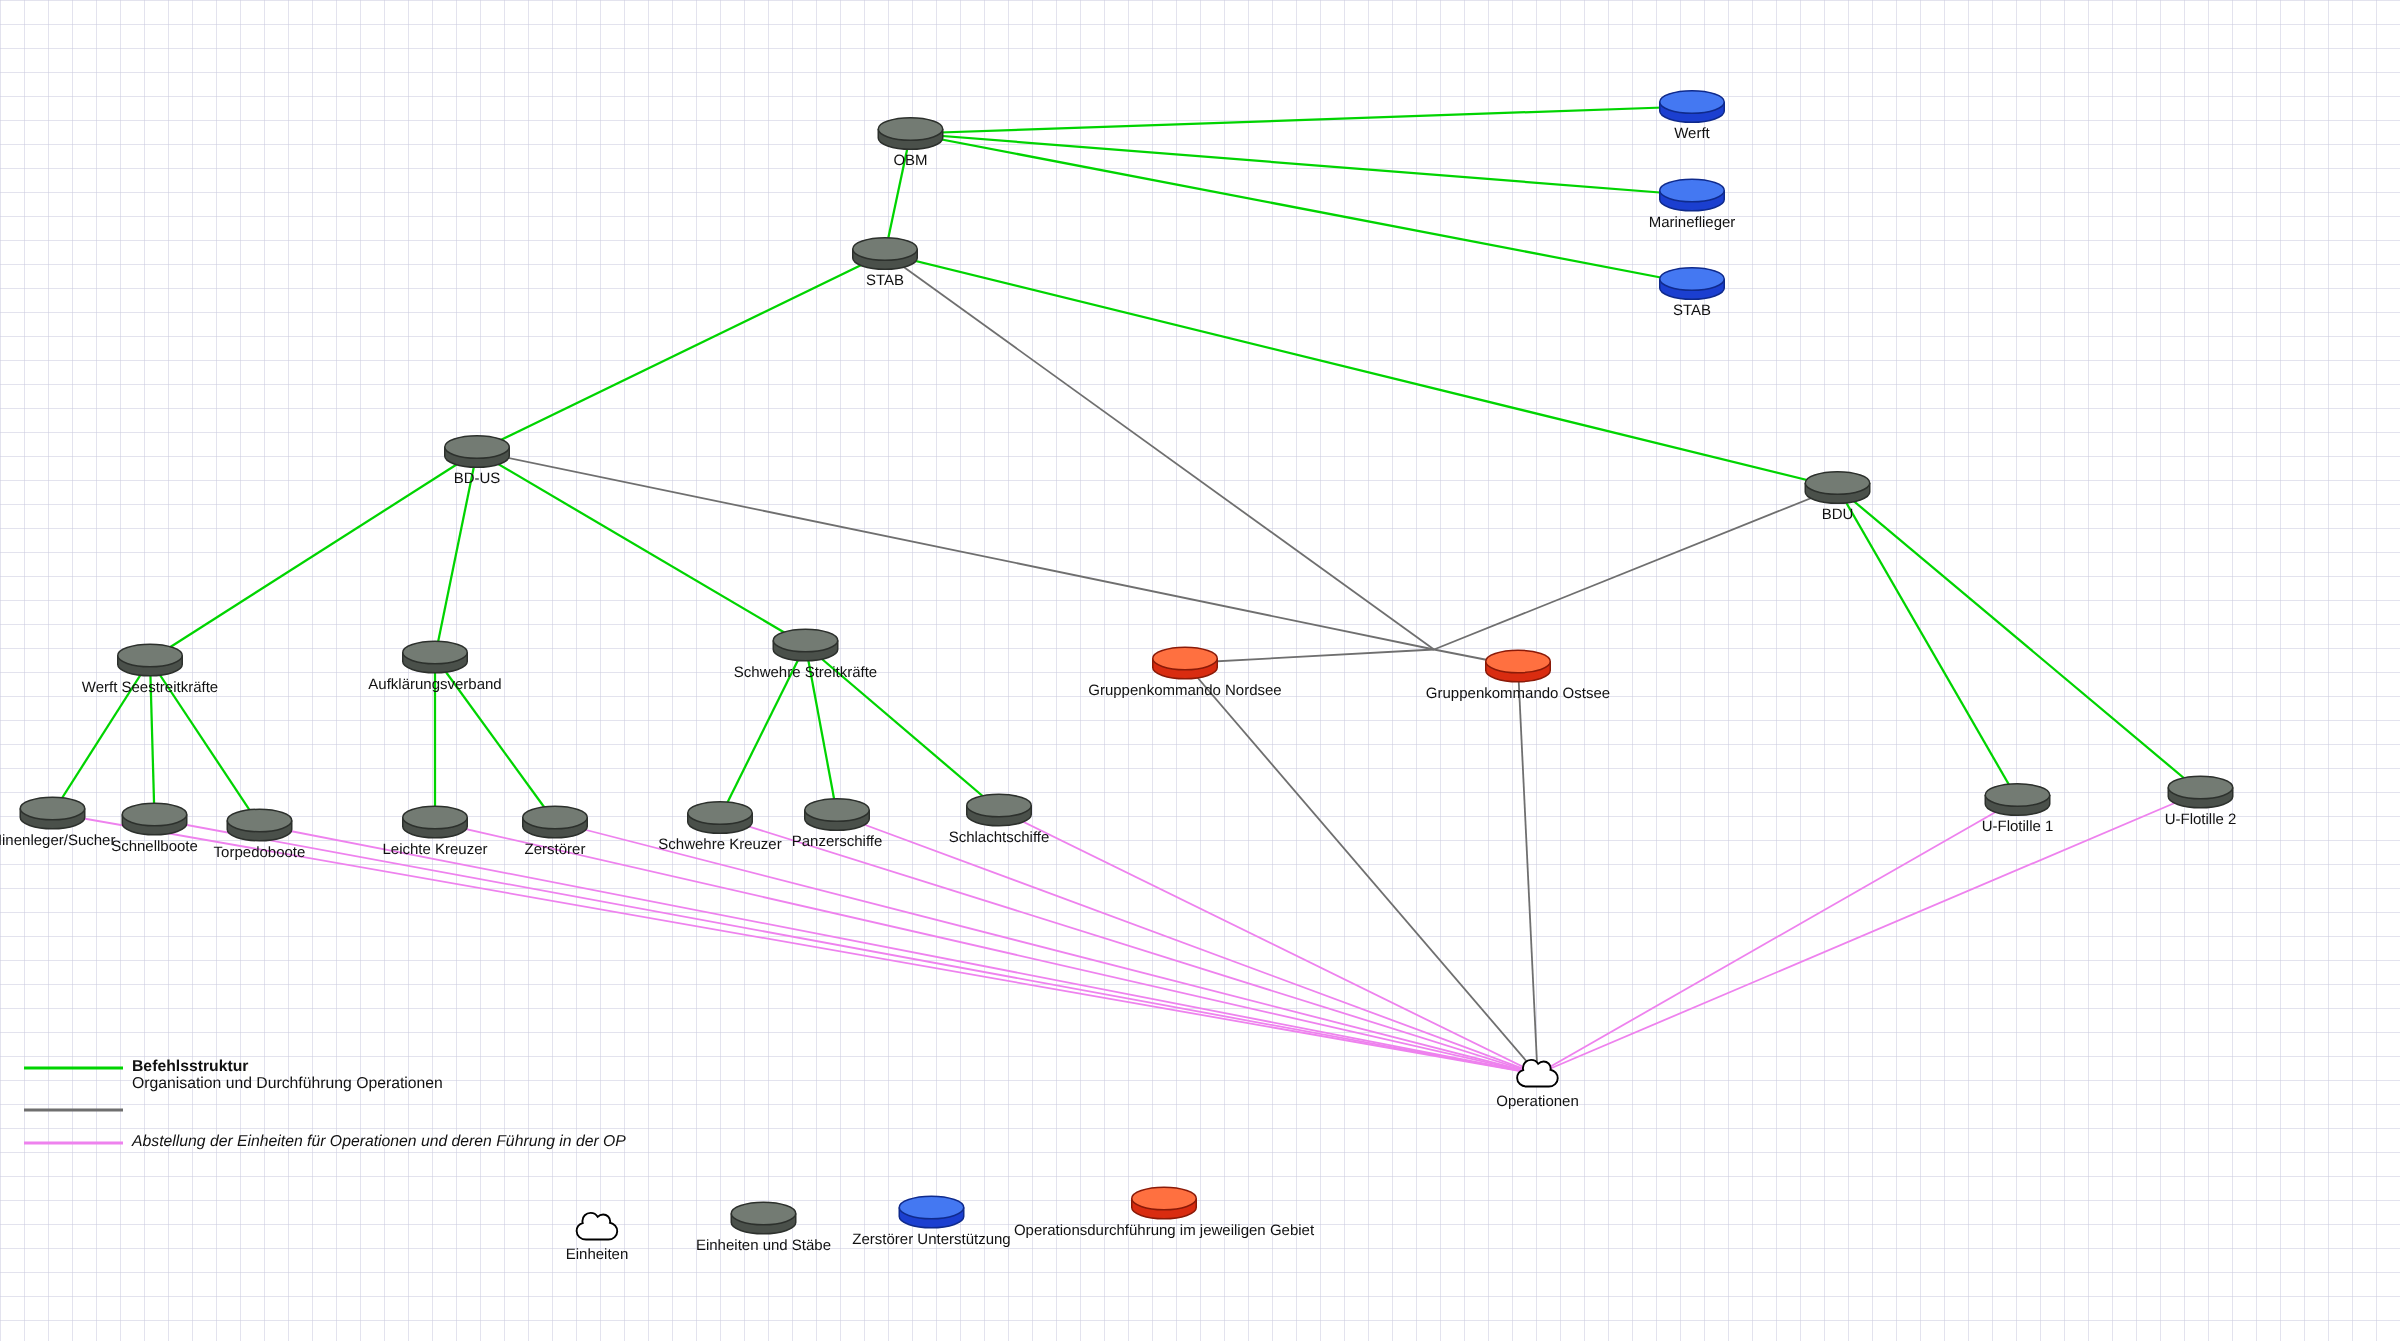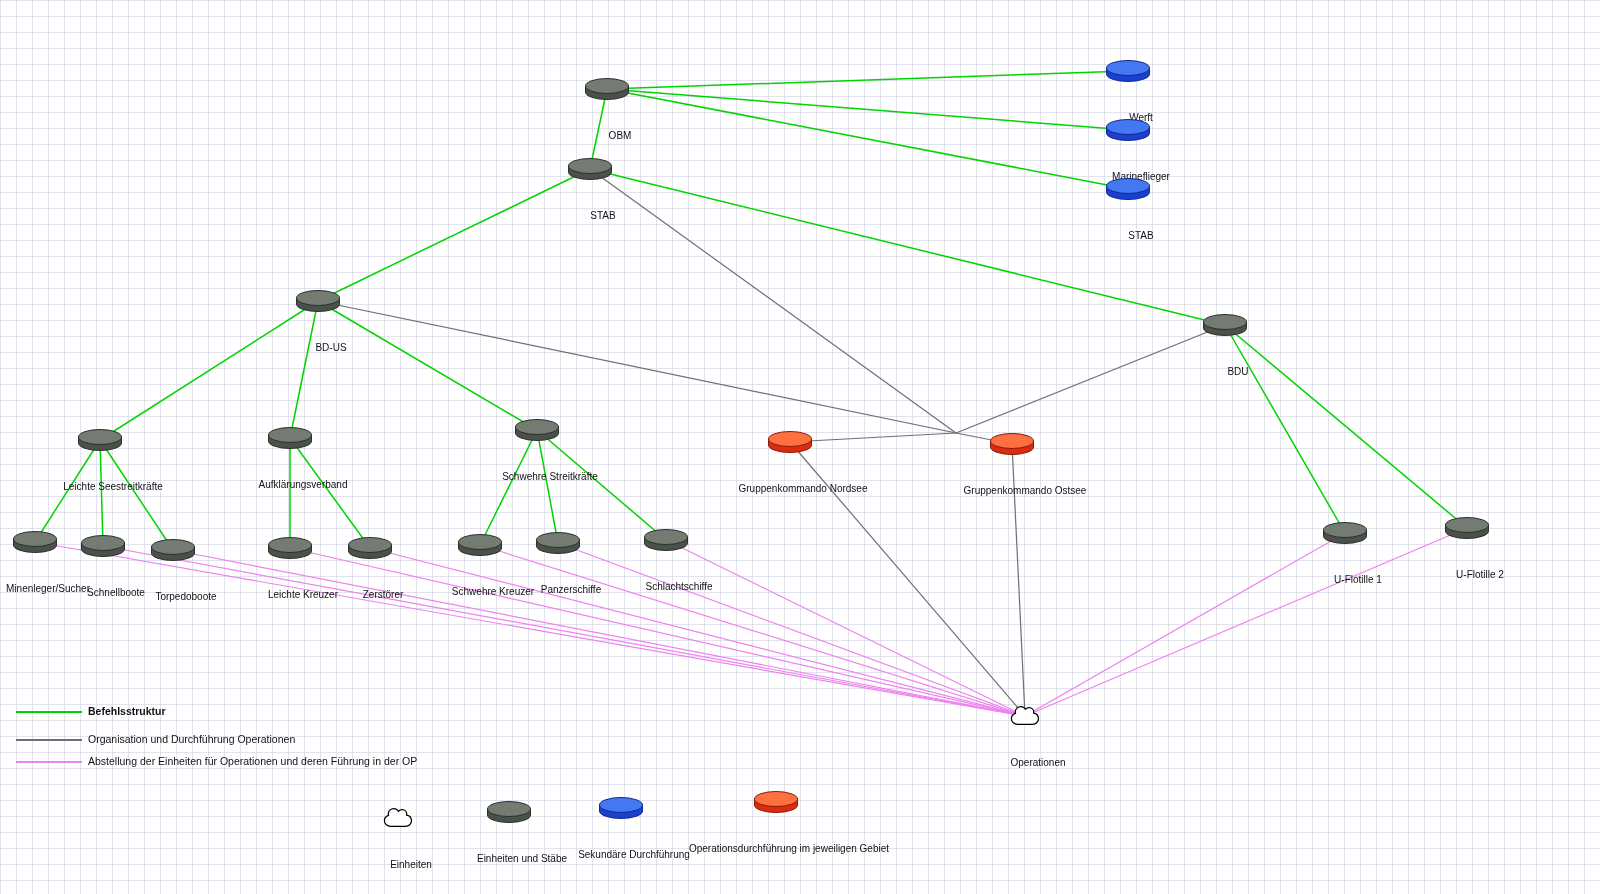--- a/index.html
+++ b/index.html
@@ -9,22 +9,22 @@
     background-image:
       linear-gradient(to right, rgba(204,204,224,.55) 1px, transparent 1px),
       linear-gradient(to bottom, rgba(204,204,224,.55) 1px, transparent 1px);
     background-size:16px 16px;
     font-family:"Liberation Sans", sans-serif;
   }
   #edges{position:absolute;left:0;top:0;width:1600px;height:894px;}
   .node{position:absolute;width:0;height:0;}
   .node .shape{position:absolute;left:0;top:0;transform:translate(-50%,-50%);}
   .node .node-label{
-    position:absolute;left:13px;top:13px;transform:translateX(-50%);
-    white-space:nowrap;font-size:10px;color:#111;text-align:right;line-height:11px;margin-top:28px;
+    position:absolute;left:0;top:13px;transform:translateX(-50%);
+    white-space:nowrap;font-size:10px;color:#111;text-align:right;line-height:11px;
   }
   .legend-line{position:absolute;height:0;}
   .legend-label{position:absolute;font-size:10.5px;color:#111;white-space:nowrap;}
 </style>
 </head>
 <body>
 
 <div class="canvas">
   <svg id="edges" width="1600" height="894">
       <line x1="607" y1="89" x2="590" y2="169" stroke="#00d400" stroke-width="1.5"></line>
@@ -112,21 +112,21 @@
           <path d="M1.5 9 L1.5 15 A21.5 7.5 0 0 0 44.5 15 L44.5 9" fill="#4a504a" stroke="#2c302c" stroke-width="1"></path>
           <ellipse cx="23" cy="9" rx="21.5" ry="7.5" fill="#737b73" stroke="#2c302c" stroke-width="1"></ellipse>
         </svg>
         <div class="node-label">BDU</div>
       </div>
       <div class="node" style="left: 100px; top: 440px;">
         <svg class="shape" width="46" height="24" viewBox="0 0 46 24">
           <path d="M1.5 9 L1.5 15 A21.5 7.5 0 0 0 44.5 15 L44.5 9" fill="#4a504a" stroke="#2c302c" stroke-width="1"></path>
           <ellipse cx="23" cy="9" rx="21.5" ry="7.5" fill="#737b73" stroke="#2c302c" stroke-width="1"></ellipse>
         </svg>
-        <div class="node-label">Leichte Seestreitkräfte</div>
+        <div class="node-label">Werft Seestreitkräfte</div>
       </div>
       <div class="node" style="left: 290px; top: 438px;">
         <svg class="shape" width="46" height="24" viewBox="0 0 46 24">
           <path d="M1.5 9 L1.5 15 A21.5 7.5 0 0 0 44.5 15 L44.5 9" fill="#4a504a" stroke="#2c302c" stroke-width="1"></path>
           <ellipse cx="23" cy="9" rx="21.5" ry="7.5" fill="#737b73" stroke="#2c302c" stroke-width="1"></ellipse>
         </svg>
         <div class="node-label">Aufklärungsverband</div>
       </div>
       <div class="node" style="left: 537px; top: 430px;">
         <svg class="shape" width="46" height="24" viewBox="0 0 46 24">
@@ -223,42 +223,42 @@
         <svg class="shape" width="34" height="23" viewBox="0 0 32 22">
           <path d="M 9 19 C 5.7 19 3 16.6 3 13.6 C 3 11.2 4.6 9.2 6.9 8.5 C 6.8 8.1 6.7 7.6 6.7 7.1 C 6.7 4.3 9 2 11.9 2 C 13.8 2 15.5 3 16.4 4.5 C 17.3 3.6 18.5 3 19.9 3 C 22.4 3 24.4 5 24.4 7.4 C 24.4 7.7 24.4 8 24.3 8.3 C 26.9 8.8 28.9 11 28.9 13.7 C 28.9 16.6 26.4 19 23.3 19 Z" fill="#ffffff" stroke="#000000" stroke-width="1.2"></path>
         </svg>
         <div class="node-label">Operationen</div>
       </div>
     </div>
   <div id="legend">
       <div class="legend-line" style="left: 16px; top: 711px; width: 66px; border-top: 2px solid rgb(0, 212, 0);"></div>
       <div class="legend-label" style="left: 88px; top: 705px; font-weight: bold;">Befehlsstruktur</div>
       <div class="legend-line" style="left: 16px; top: 739px; width: 66px; border-top: 2px solid rgb(111, 111, 111);"></div>
-      <div class="legend-label" style="left: 88px; top: 733px;">Organisation und Durchführung Operationen</div>
+      <div class="legend-label" style="left: 88px; top: 716px;">Organisation und Durchführung Operationen</div>
       <div class="legend-line" style="left: 16px; top: 761px; width: 66px; border-top: 2px solid rgb(238, 130, 238);"></div>
-      <div class="legend-label" style="left: 88px; top: 755px;">Abstellung der Einheiten für Operationen und deren Führung in der OP</div>
+      <div class="legend-label" style="left: 88px; top: 755px; font-style: italic;">Abstellung der Einheiten für Operationen und deren Führung in der OP</div>
       <div class="node" style="left: 398px; top: 818px;">
         <svg class="shape" width="34" height="23" viewBox="0 0 32 22">
           <path d="M 9 19 C 5.7 19 3 16.6 3 13.6 C 3 11.2 4.6 9.2 6.9 8.5 C 6.8 8.1 6.7 7.6 6.7 7.1 C 6.7 4.3 9 2 11.9 2 C 13.8 2 15.5 3 16.4 4.5 C 17.3 3.6 18.5 3 19.9 3 C 22.4 3 24.4 5 24.4 7.4 C 24.4 7.7 24.4 8 24.3 8.3 C 26.9 8.8 28.9 11 28.9 13.7 C 28.9 16.6 26.4 19 23.3 19 Z" fill="#ffffff" stroke="#000000" stroke-width="1.2"></path>
         </svg>
         <div class="node-label">Einheiten</div>
       </div>
       <div class="node" style="left: 509px; top: 812px;">
         <svg class="shape" width="46" height="24" viewBox="0 0 46 24">
           <path d="M1.5 9 L1.5 15 A21.5 7.5 0 0 0 44.5 15 L44.5 9" fill="#4a504a" stroke="#2c302c" stroke-width="1"></path>
           <ellipse cx="23" cy="9" rx="21.5" ry="7.5" fill="#737b73" stroke="#2c302c" stroke-width="1"></ellipse>
         </svg>
         <div class="node-label">Einheiten und Stäbe</div>
       </div>
       <div class="node" style="left: 621px; top: 808px;">
         <svg class="shape" width="46" height="24" viewBox="0 0 46 24">
           <path d="M1.5 9 L1.5 15 A21.5 7.5 0 0 0 44.5 15 L44.5 9" fill="#1b3fd0" stroke="#0f2a8c" stroke-width="1"></path>
           <ellipse cx="23" cy="9" rx="21.5" ry="7.5" fill="#4478f2" stroke="#0f2a8c" stroke-width="1"></ellipse>
         </svg>
-        <div class="node-label">Sekundäre Durchführung</div>
+        <div class="node-label">Zerstörer Unterstützung</div>
       </div>
       <div class="node" style="left: 776px; top: 802px;">
         <svg class="shape" width="46" height="24" viewBox="0 0 46 24">
           <path d="M1.5 9 L1.5 15 A21.5 7.5 0 0 0 44.5 15 L44.5 9" fill="#d92c10" stroke="#8a1a08" stroke-width="1"></path>
           <ellipse cx="23" cy="9" rx="21.5" ry="7.5" fill="#ff7040" stroke="#8a1a08" stroke-width="1"></ellipse>
         </svg>
         <div class="node-label">Operationsdurchführung im jeweiligen Gebiet</div>
       </div>
     </div>
 </div>

